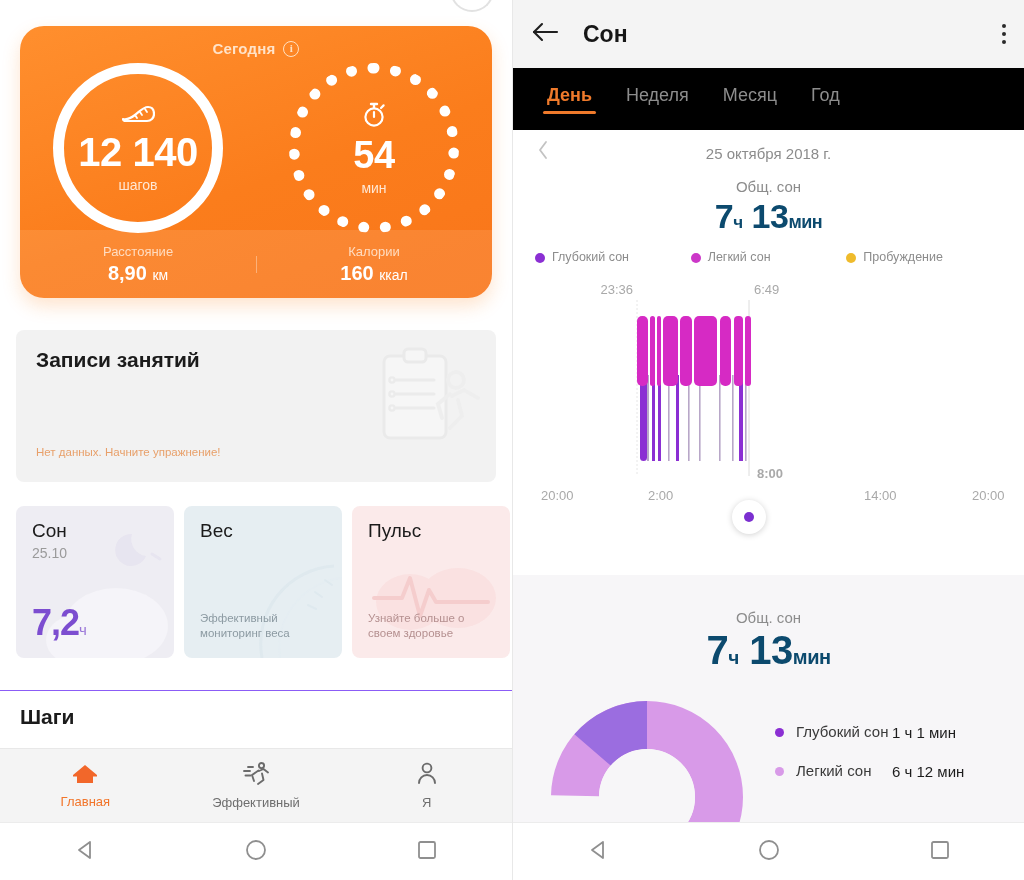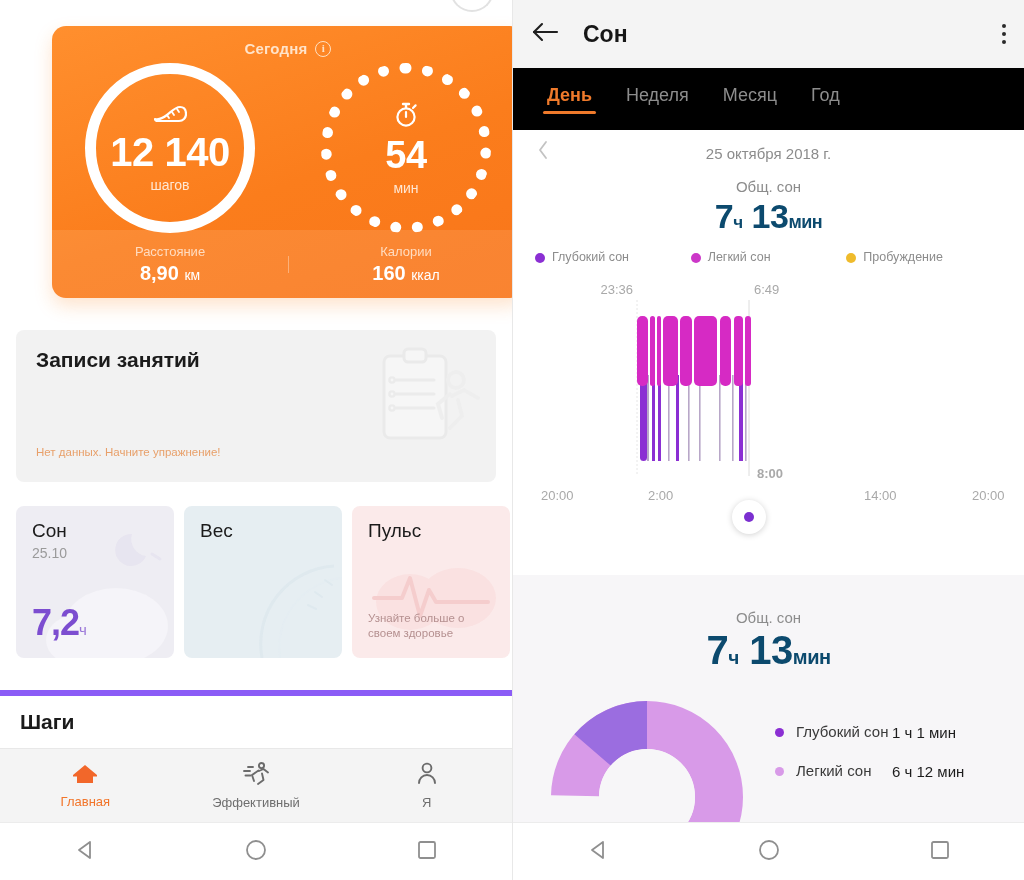--- a/index.html
+++ b/index.html
@@ -18,24 +18,23 @@
   .top-stub {
     position: absolute; top: -18px; left: 450px;
     width: 44px; height: 30px; border-radius: 0 0 22px 22px;
     border: 2px solid #e2e2e2; border-top: none; background: #fff;
   }
 
   
   .hero {
     position: absolute; left: 20px; top: 26px;
     width: 472px; height: 272px;
-    border-radius: 14px; overflow: hidden;
+    border-radius: 24px; overflow: hidden;
     background: linear-gradient(160deg, #ff8f2e 0%, #fb7d1c 55%, #f9751a 100%);
     box-shadow: 0 8px 18px rgba(250,130,30,0.22);
-    margin-left: 32px;
   }
   .hero-title {
     text-align: center; color: #ffe3c9; font-size: 15px; font-weight: bold;
     padding-top: 14px; letter-spacing: .2px;
     display: flex; justify-content: center; align-items: center; gap: 8px;
   }
   .info-ico {
     display:inline-block; width:16px; height:16px; border-radius:50%;
     border:1.6px solid #ffe0c2; color:#ffe0c2; font-size:11px;
     line-height:13px; text-align:center; font-weight:bold;
@@ -100,21 +99,21 @@
   .mini .desc {
     position:absolute; bottom:16px; left:16px; right:10px;
     font-size:11.5px; color:#8c9aa2; line-height:1.35; z-index:2;
   }
   .mini.pulse .desc { color:#b59090; }
   .mini-art { position:absolute; inset:0; z-index:1; opacity:.85; }
 
   
   .steps-head {
     position:absolute; left:0; top:690px; width:512px; height:60px;
-    background:#ffffff; border-top:6px solid #8b5cf6;
+    background:#ffffff; border-top:1px solid #8b5cf6;
   }
   .steps-head span { display:block; font-size:21px; font-weight:bold; color:#1b1b1b; padding:14px 0 0 20px;}
 
   
   .tabbar {
     position:absolute; left:0; bottom:58px; width:512px; height:74px;
     background:#f4f4f4; display:flex; border-top:1px solid #e8e8e8;
   }
   .tabitem { flex:1; display:flex; flex-direction:column; align-items:center; justify-content:center; gap:5px;}
   .tabitem .lbl { font-size:13px; color:#6e6e6e;}
@@ -299,20 +298,21 @@
         <svg class="mini-art" viewBox="0 0 158 152">
           <path d="M150 60 A78 78 0 0 0 78 152" stroke="#dde8ee" stroke-width="3" fill="none"></path>
           <path d="M158 72 A70 70 0 0 0 96 152" stroke="#e4edf2" stroke-width="2" fill="none"></path>
           <g stroke="#dde8ee" stroke-width="2" stroke-linecap="round">
             <path d="M141 74 l7 5"></path>
               <path d="M131 86 l7 5"></path>
               <path d="M124 99 l8 4"></path>
           </g>
         </svg>
         <h3>Вес</h3>
+        <div class="desc">Эффективный мониторинг веса</div>
       </div>
 
       <div class="mini pulse">
         <svg class="mini-art" viewBox="0 0 158 152">
           <ellipse cx="58" cy="96" rx="34" ry="28" fill="#fae0e0"></ellipse>
           <ellipse cx="106" cy="92" rx="38" ry="30" fill="#fae0e0"></ellipse>
           <path d="M22 92 h28 l8 -20 l10 38 l9 -26 l7 12 h52" stroke="#f4c9c9" stroke-width="4" fill="none" stroke-linecap="round" stroke-linejoin="round"></path>
         </svg>
         <h3>Пульс</h3>
         <div class="desc">Узнайте больше о своем здоровье</div>

